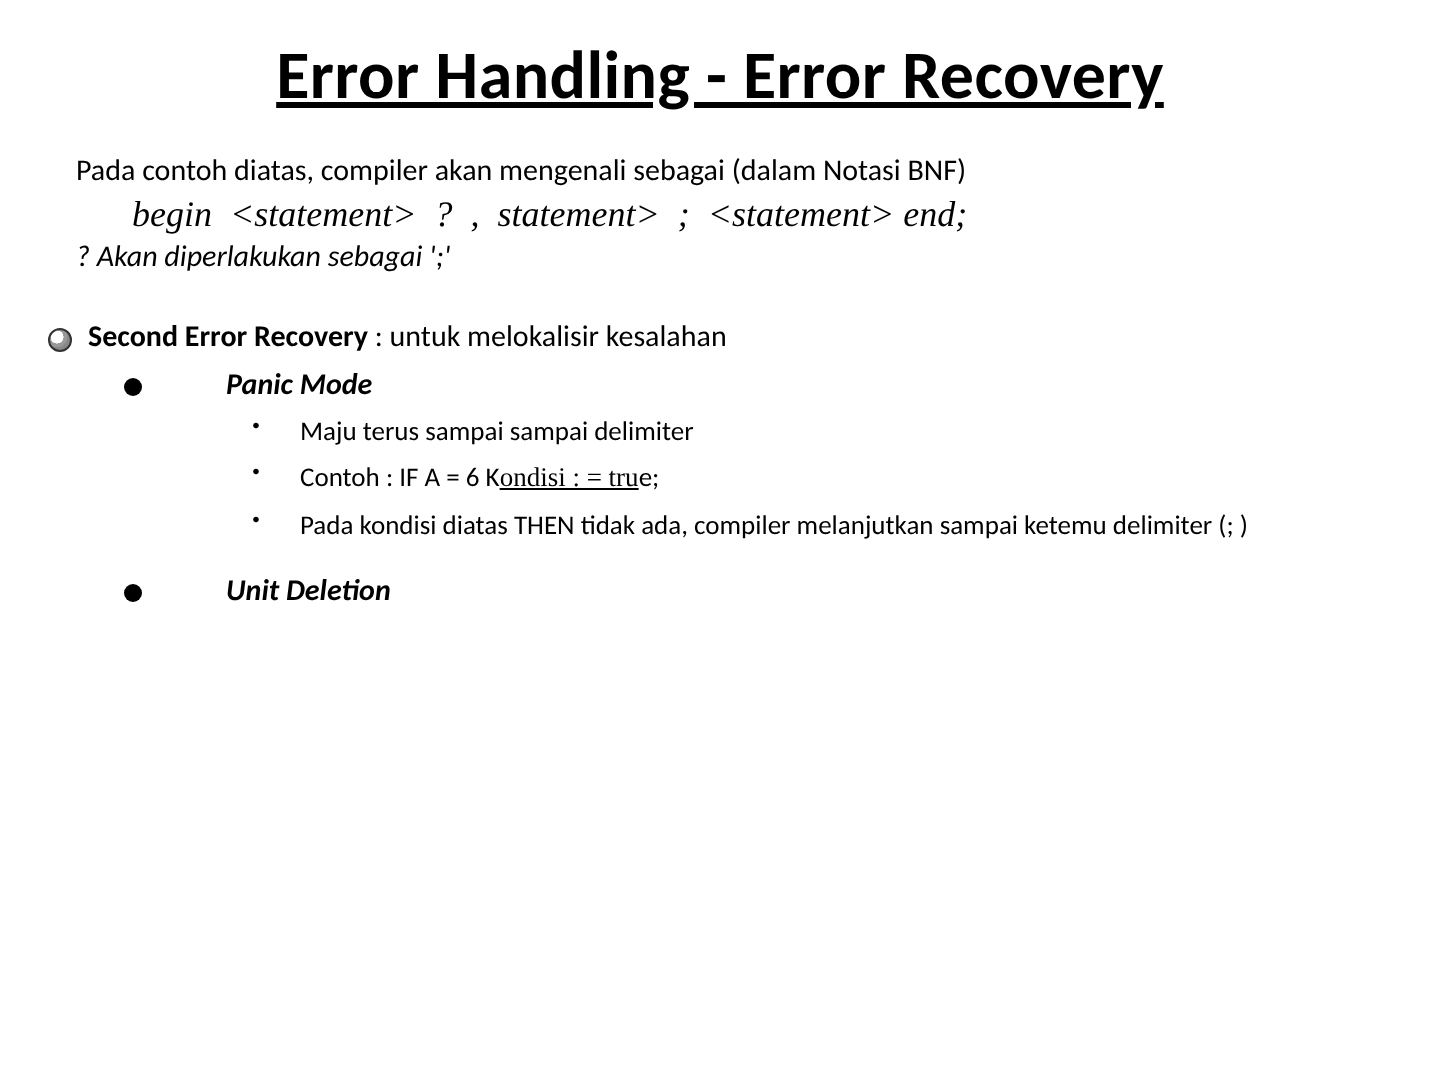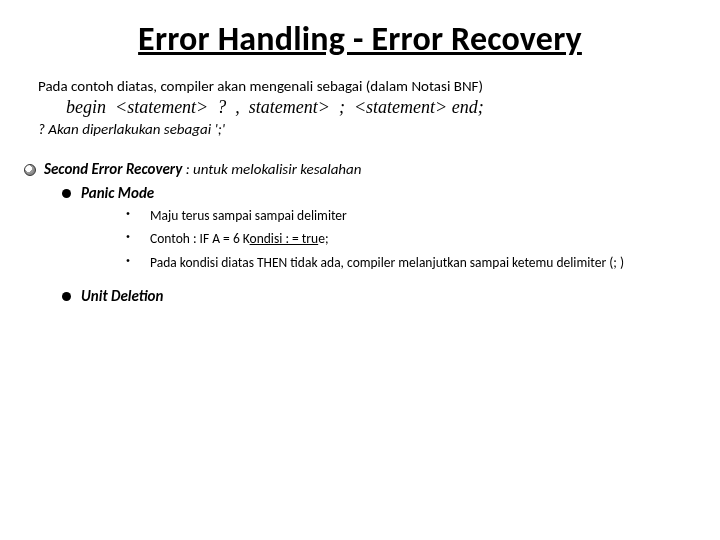--- a/index.html
+++ b/index.html
@@ -38,26 +38,27 @@
     margin: 0 0 6px -14px;
   }
   .sec .bullet {
     width: 10px; height: 10px;
     border: 1.5px solid #333;
     border-radius: 50%;
     background: radial-gradient(circle at 35% 35%, #fff 0 35%, #999 36% 55%, #888 56% 100%);
     margin: 4px 8px 0 0;
     flex-shrink: 0;
   }
-  .sec-text { font-size: 15px; font-style: italic; }
+  .sec-text { font-size: 15px; }
   .sec-text b { font-weight: 700; }
   .sub {
     display: flex;
     align-items: flex-start;
     margin: 0 0 4px 24px;
+    gap: 32px;
   }
   .sub .disc {
     width: 9px; height: 9px;
     border-radius: 50%;
     background: #000;
     margin: 5px 10px 0 0;
     flex-shrink: 0;
   }
   .sub-text { font-size: 15px; font-weight: 700; font-style: italic; }
   ul.items {
@@ -72,21 +73,21 @@
     padding-left: 24px;
     margin-bottom: 3px;
   }
   ul.items li::before {
     content: "•";
     position: absolute;
     left: 0; top: 1px;
     font-size: 8px;
     color: #000;
   }
-  .cond { text-decoration: underline; }
+  .cond { text-decoration: underline; font-family: Liberation Serif, serif; }
 </style>
 </head>
 <body>
 
 <h1>Error Handling - Error Recovery</h1>
 
 <p class="intro">Pada contoh diatas, compiler akan mengenali sebagai (dalam Notasi BNF)</p>
 <p class="code1">begin  &lt;statement&gt;  ?  ,  statement&gt;  ;  &lt;statement&gt; end;</p>
 <p class="code2">? Akan diperlakukan sebagai ';'</p>
 

